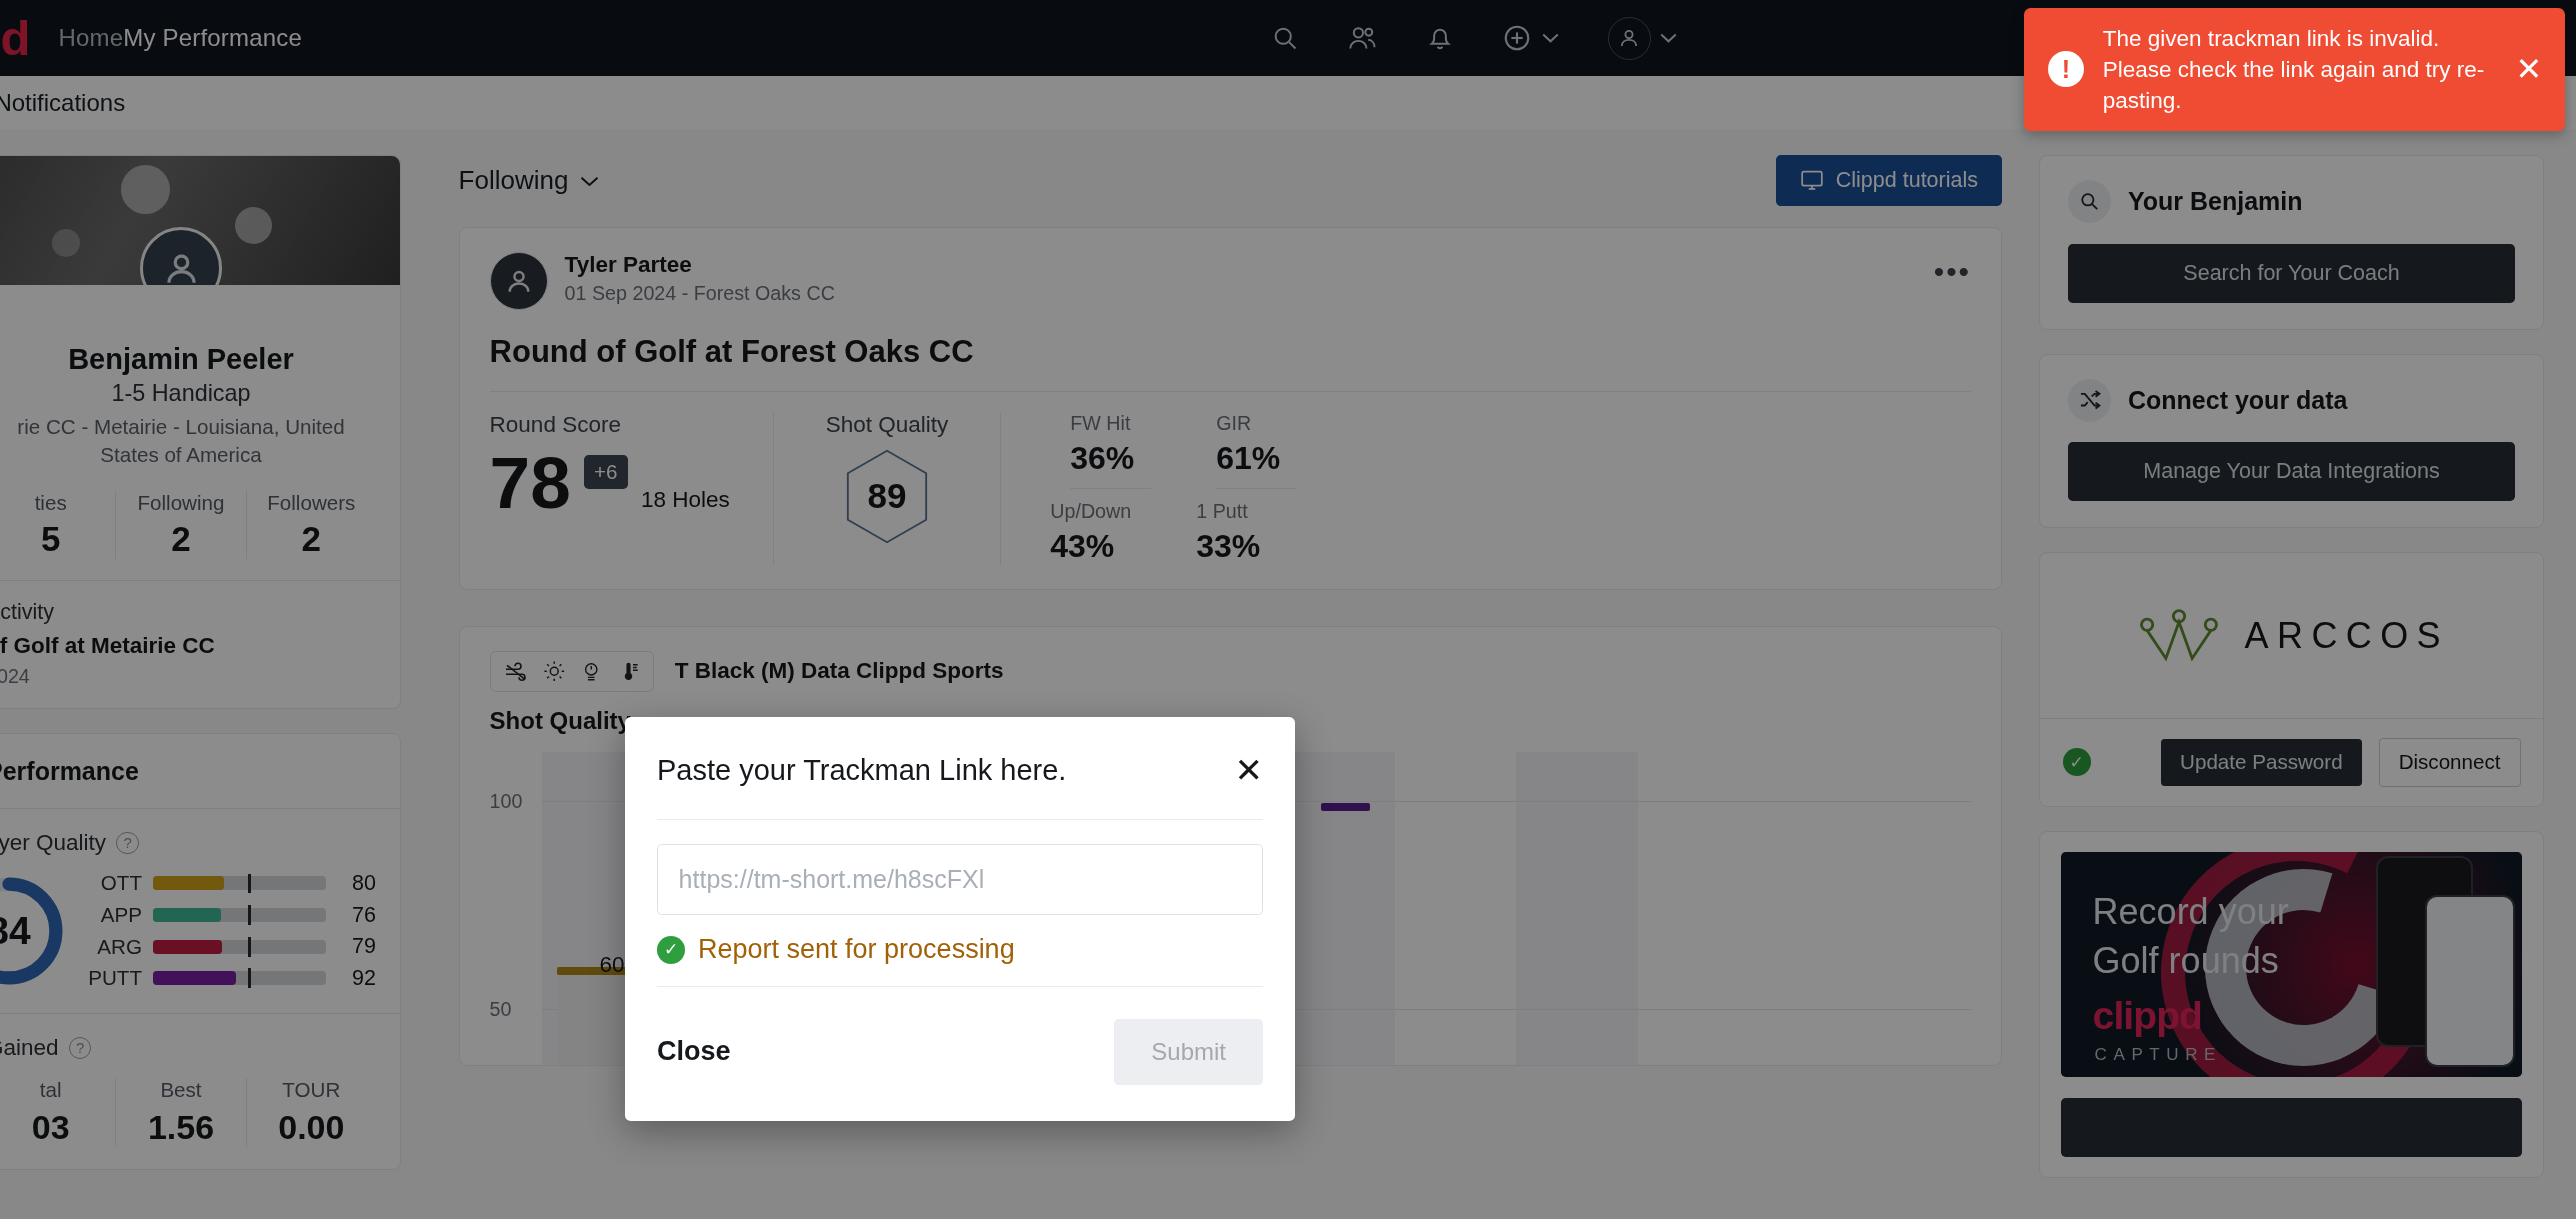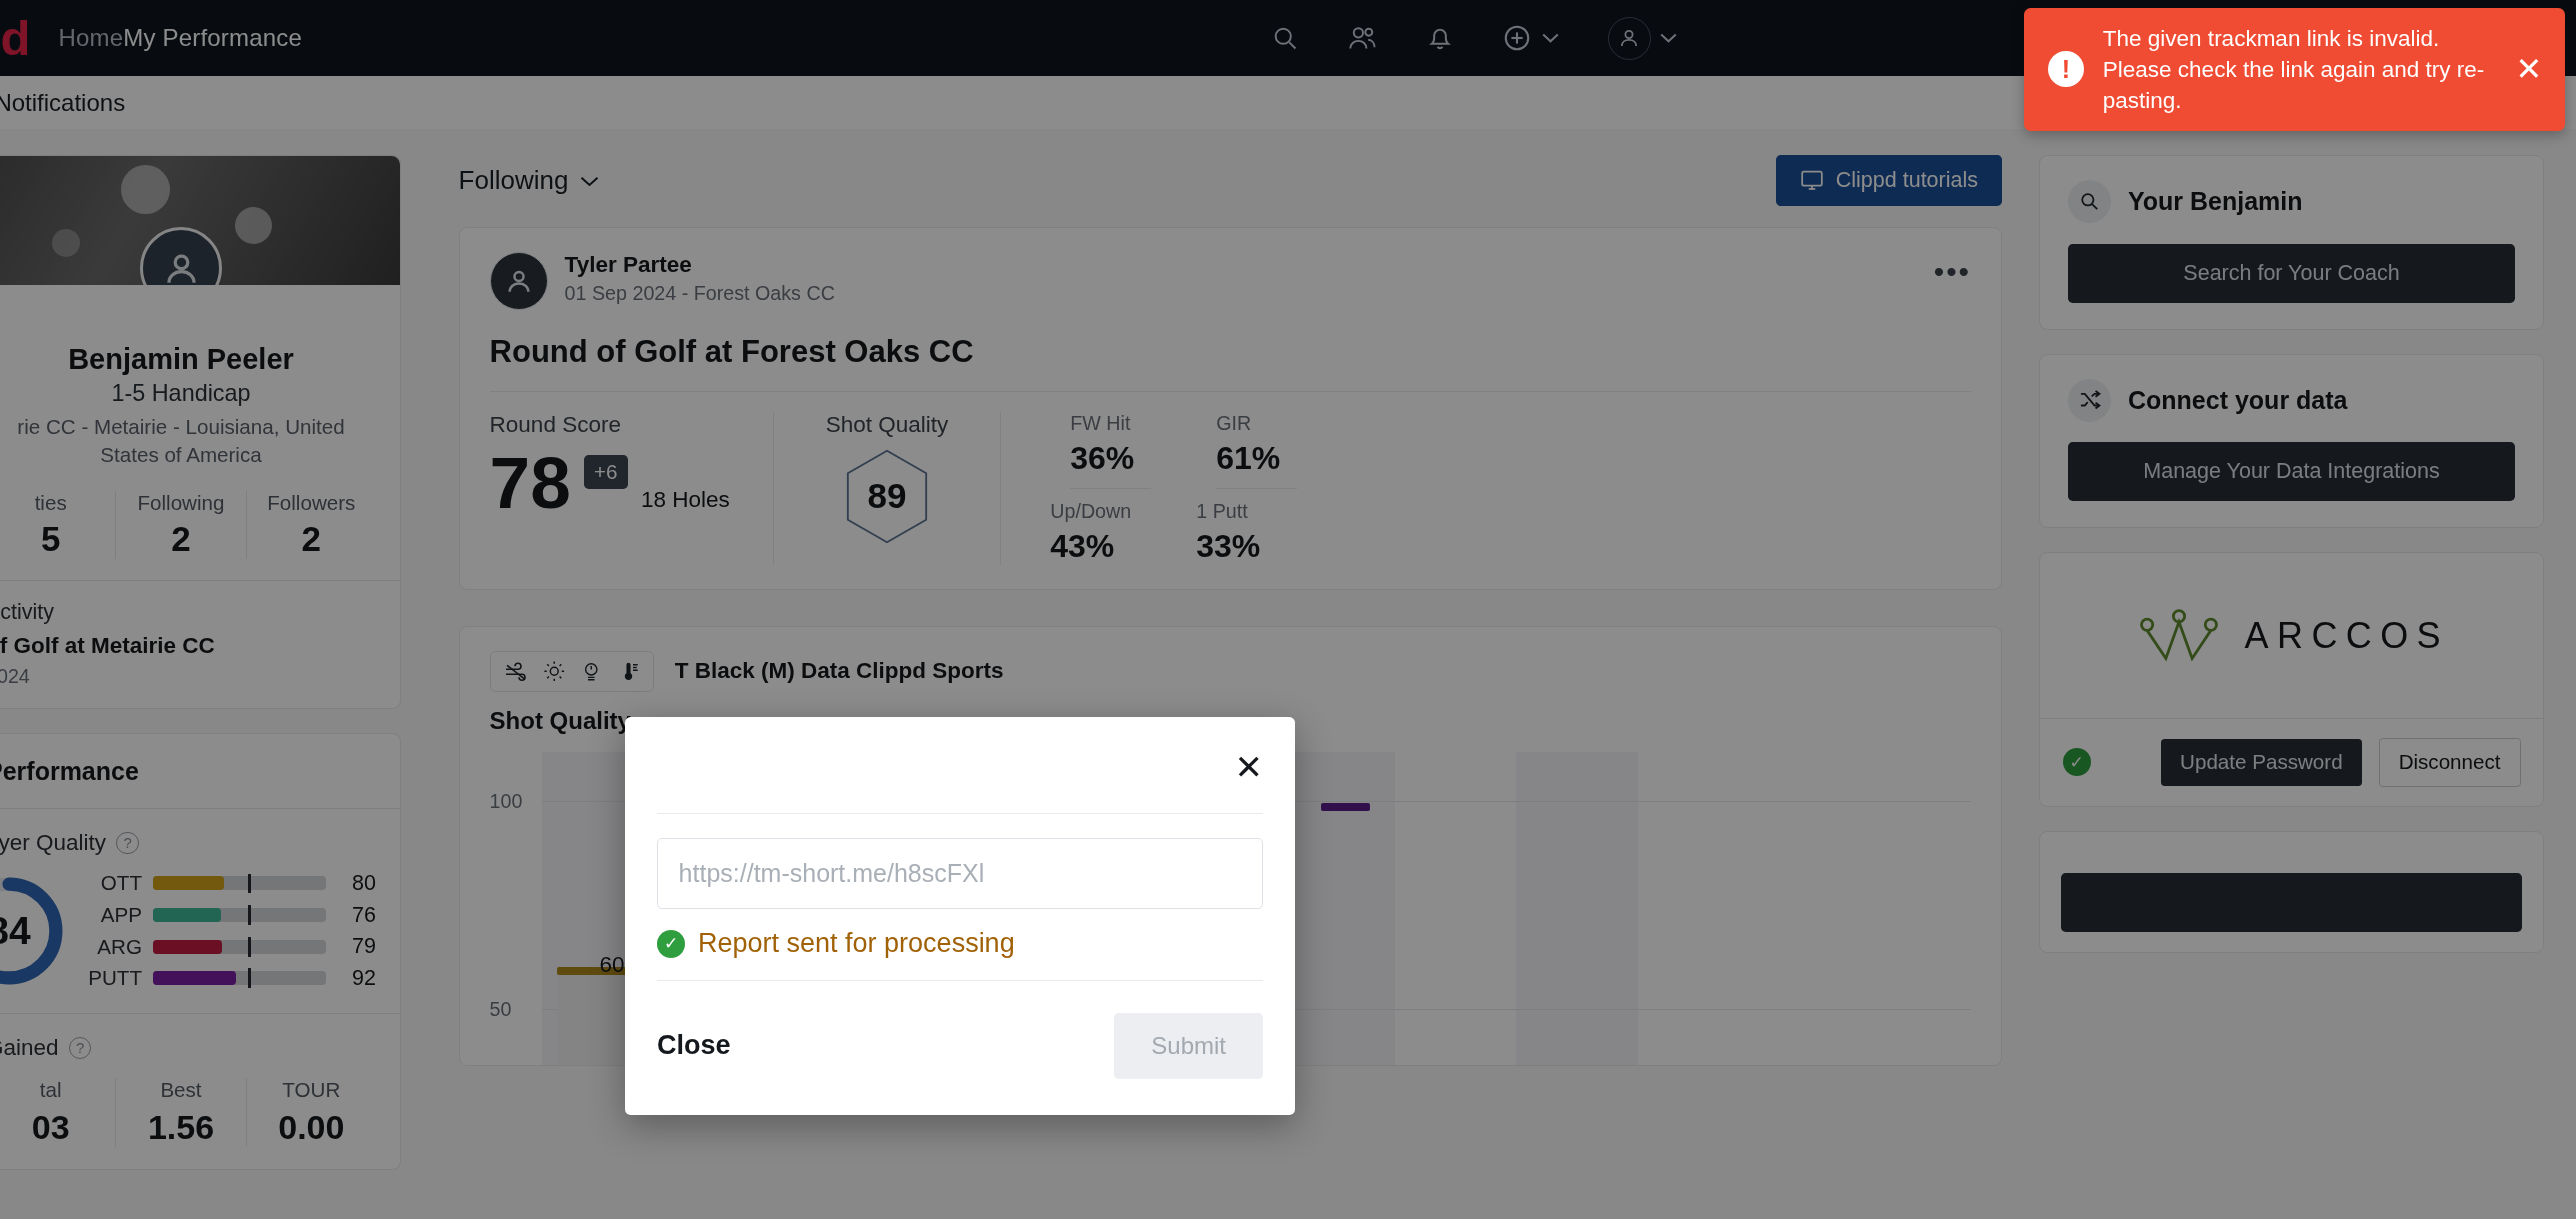--- a/index.html
+++ b/index.html
@@ -603,29 +603,42 @@
           <span class="arccos-word">ARCCOS</span>
         </div>
         <div class="arccos-bar">
           <span class="ok-dot">✓</span>
           <button class="btn-dark">Update Password</button>
           <button class="btn-out">Disconnect</button>
         </div>
       </div>
 
       <div class="card promo-card">
+        <div class="promo-img">
+          <div class="promo-ring"></div>
+          <div class="promo-c"></div>
+          <div class="promo-phone"></div>
+          <div class="promo-phone2"></div>
+          <div class="promo-txt">
+            <div>Record your</div>
+            <div>Golf rounds</div>
+          </div>
+          <div class="promo-logo">clippd</div>
+          <div class="promo-sub">CAPTURE</div>
+        </div>
         <button class="promo-btn">&nbsp;</button>
       </div>
     </div>
   </div>
 
   <div class="dim"></div>
 
   <div class="modal">
     <div class="modal-head">
+      <div class="modal-title">Paste your Trackman Link here.</div>
       <div class="modal-x">✕</div>
     </div>
     <div class="modal-divider"></div>
     <div class="modal-body">
       <input class="modal-input" type="text" value="" placeholder="https://tm-short.me/h8scFXl" style="">
       <div class="modal-status">
         <span class="ok-dot">✓</span>
         <span class="modal-status-txt">Report sent for processing</span>
       </div>
     </div>

